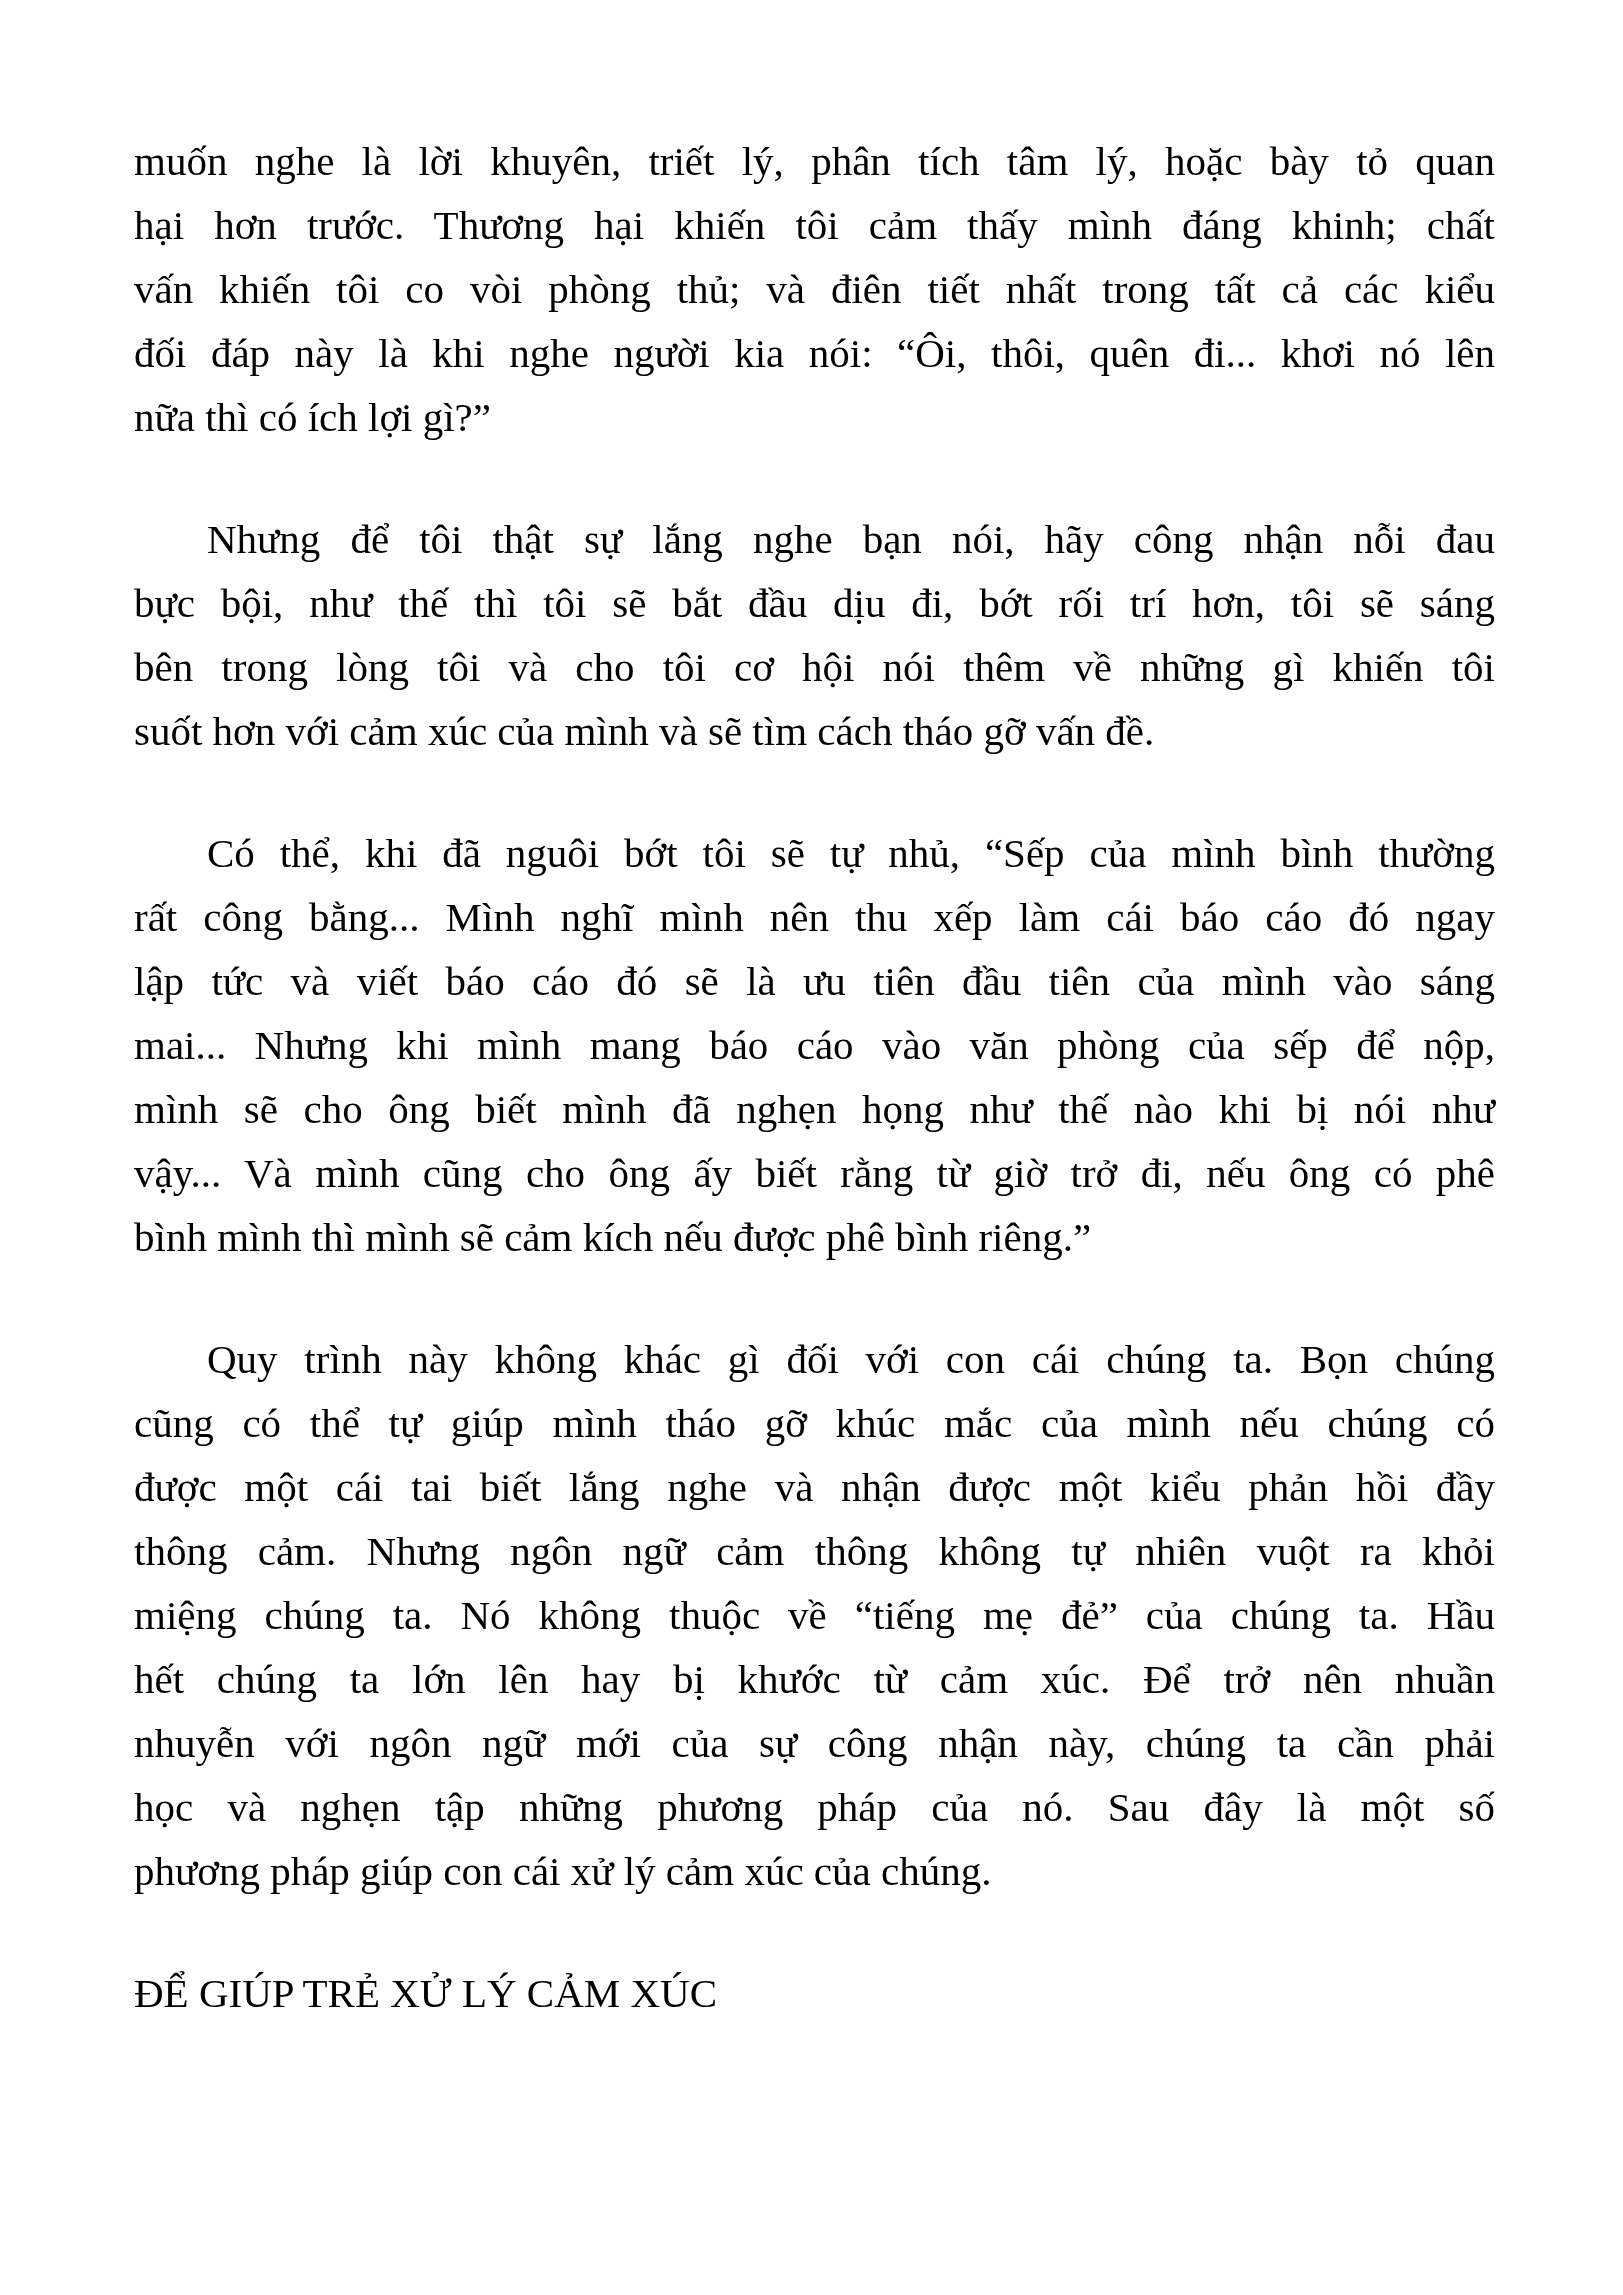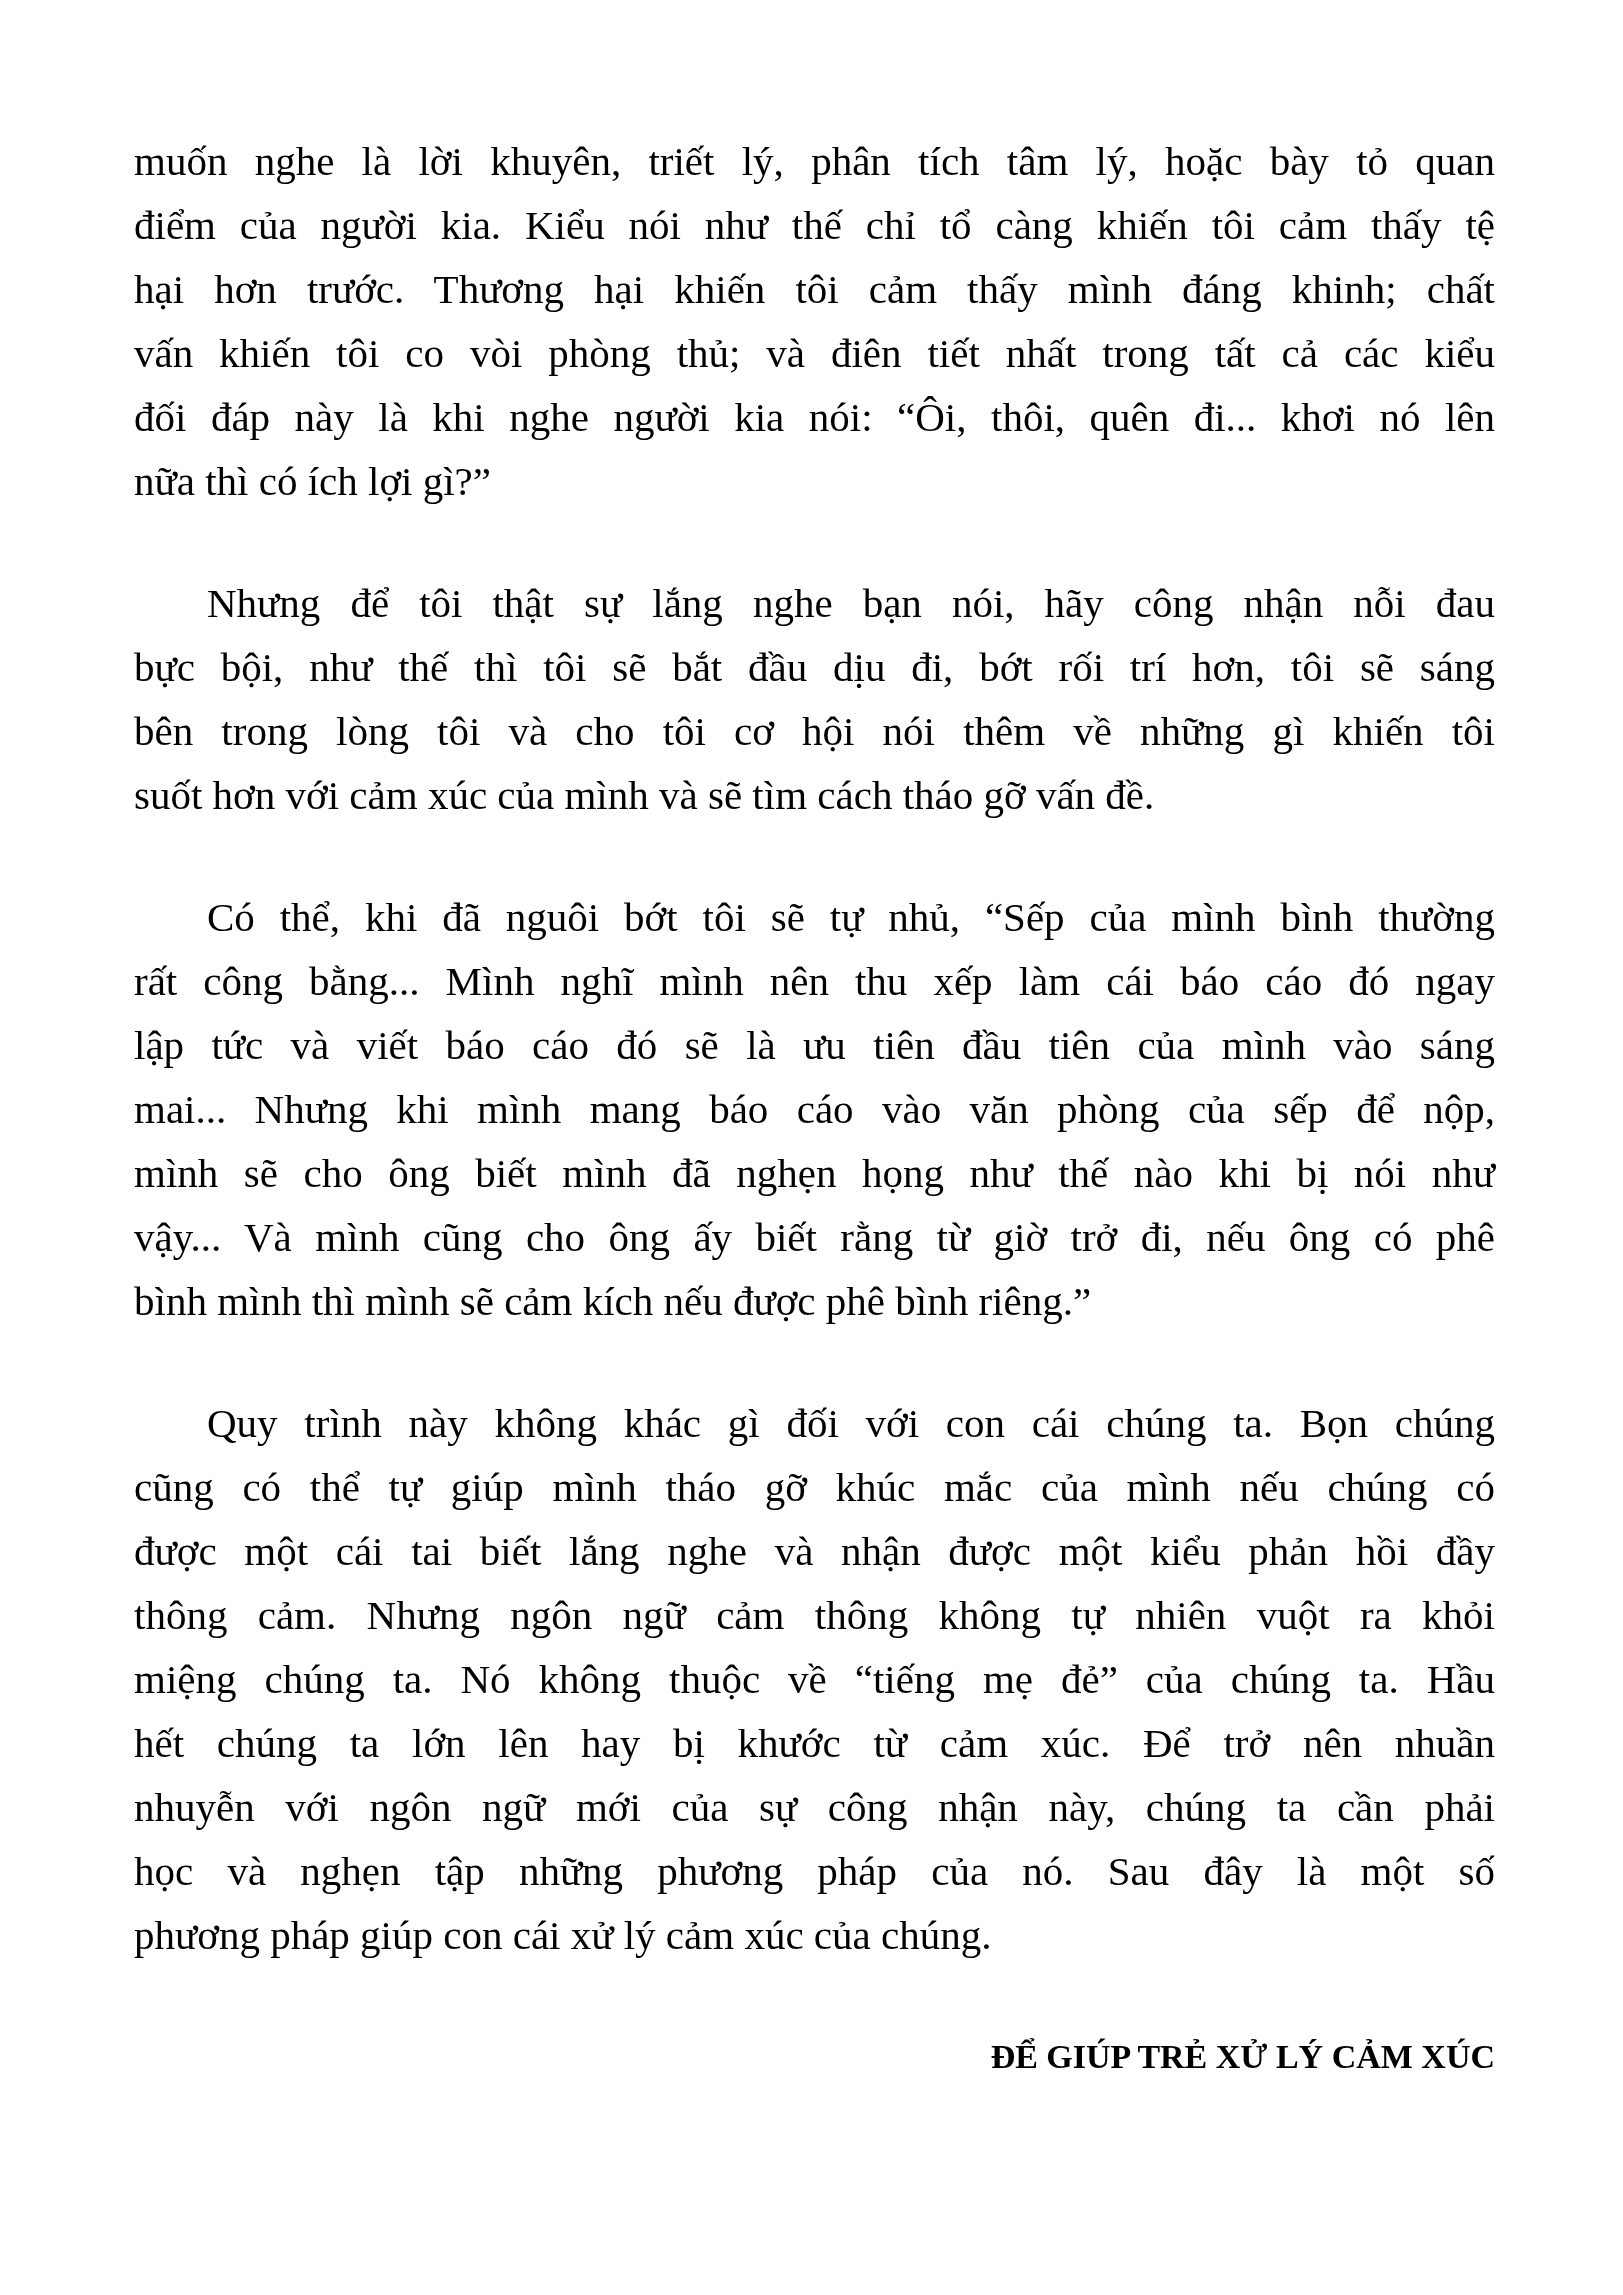--- a/index.html
+++ b/index.html
@@ -39,35 +39,34 @@
   .para .line:last-child {
     text-align-last: left;
     -moz-text-align-last: left;
   }
   .para.indent .line:first-child {
     text-indent: 73px;
   }
   .section-heading {
     margin: 36px 0 0 0;
     padding: 0;
-    font-size: 34px;
+    font-size: 41px;
     line-height: 64px;
-    font-weight: bold;
-    text-align: right;
+    font-weight: normal;
+    text-align: left;
   }
 </style>
 </head>
 <body>
 
 <div class="page">
   <div class="text-block">
 
     <p class="para">
       <span class="line">muốn nghe là lời khuyên, triết lý, phân tích tâm lý, hoặc bày tỏ quan</span>
-      <span class="line">điểm của người kia. Kiểu nói như thế chỉ tổ càng khiến tôi cảm thấy tệ</span>
       <span class="line">hại hơn trước. Thương hại khiến tôi cảm thấy mình đáng khinh; chất</span>
       <span class="line">vấn khiến tôi co vòi phòng thủ; và điên tiết nhất trong tất cả các kiểu</span>
       <span class="line">đối đáp này là khi nghe người kia nói: “Ôi, thôi, quên đi... khơi nó lên</span>
       <span class="line">nữa thì có ích lợi gì?”</span>
     </p>
 
     <p class="para indent">
       <span class="line">Nhưng để tôi thật sự lắng nghe bạn nói, hãy công nhận nỗi đau</span>
       <span class="line">bực bội, như thế thì tôi sẽ bắt đầu dịu đi, bớt rối trí hơn, tôi sẽ sáng</span>
       <span class="line">bên trong lòng tôi và cho tôi cơ hội nói thêm về những gì khiến tôi</span>

